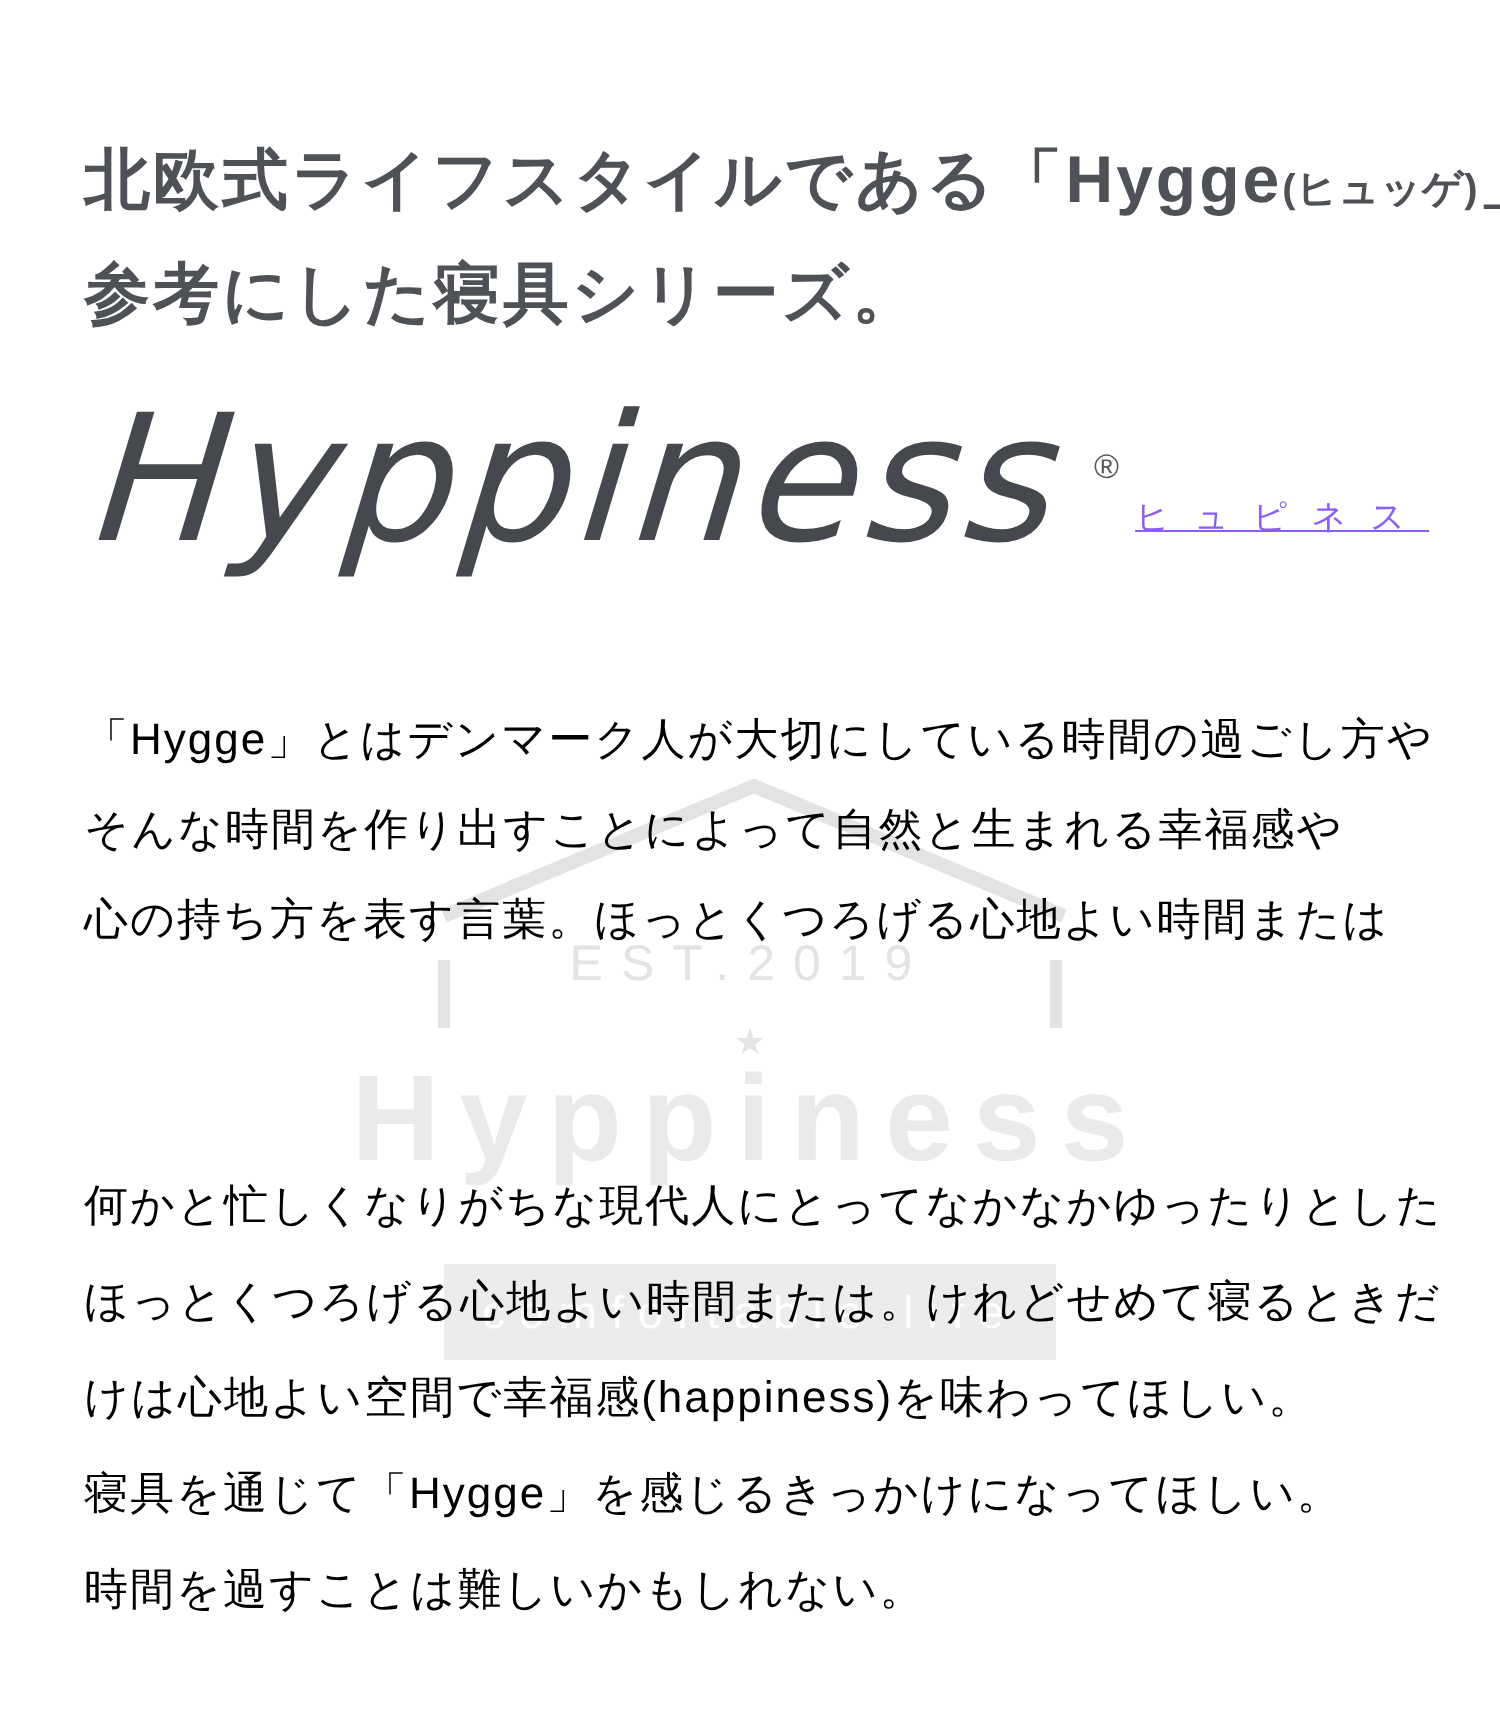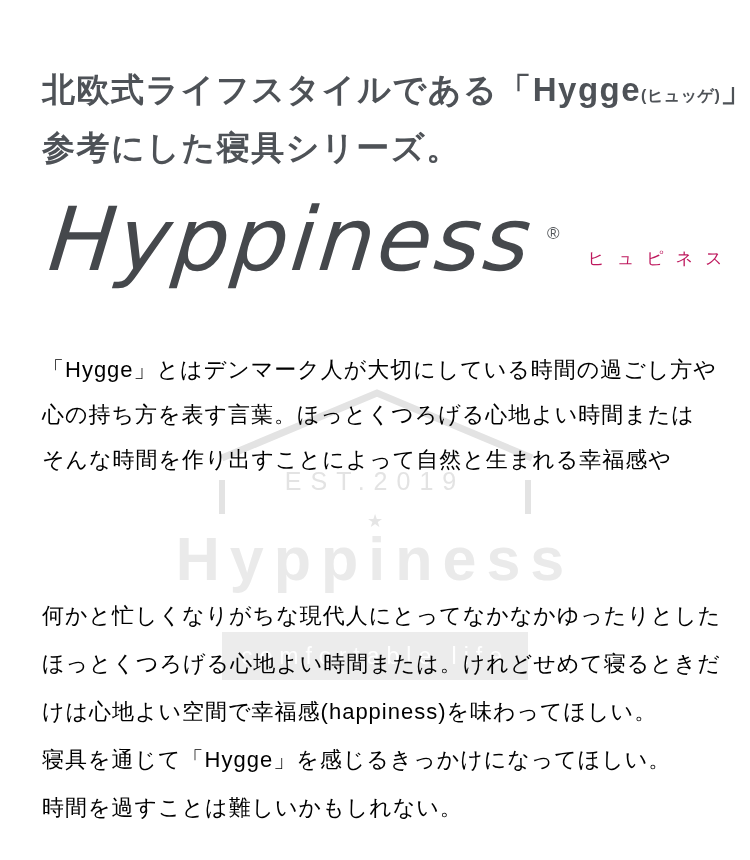--- a/index.html
+++ b/index.html
@@ -24,21 +24,21 @@
     top: 64px;
     z-index: 2;
     color: #4e5257;
     font-size: 33px;
     font-weight: 700;
     line-height: 52px;
     letter-spacing: 1.5px;
     white-space: nowrap;
   }
   .intro-heading .small-kana {
-    font-size: 16px;
+    font-size: 20px;
     font-weight: 700;
     letter-spacing: 0.5px;
   }
 
   
   .brand-logo {
     position: absolute;
     left: 50px;
     top: 196px;
     z-index: 2;
@@ -65,22 +65,23 @@
     margin-left: 14px;
     color: #55585c;
   }
   .brand-logo .kana {
     display: inline-block;
     font-size: 17px;
     font-weight: 400;
     letter-spacing: 12px;
     position: relative;
     top: -6px;
-    margin-left: 28px;
-    color: #be185d;
+    margin-left: 8px;
+    color: #8b5cf6;
+    text-decoration: underline;
   }
 
   
   .house-watermark {
     position: absolute;
     left: 140px;
     top: 380px;
     z-index: 1;
     pointer-events: none;
   }
@@ -115,21 +116,21 @@
     position: absolute;
     left: 42px;
     z-index: 2;
     color: #000000;
     font-size: 22px;
     font-weight: 400;
     letter-spacing: 1px;
     white-space: nowrap;
   }
   .para-1 { top: 347px; line-height: 45px; }
-  .para-2 { top: 592px; line-height: 48px; }
+  .para-2 { top: 579px; line-height: 48px; }
   .body-para .text-line { display: block; }
 </style>
 </head>
 <body>
 
 <div class="page">
 
   <div class="intro-heading">
     <div class="heading-line"><span>北欧式ライフスタイルである「Hygge</span><span class="small-kana">(ヒュッゲ)</span><span>」を</span></div>
     <div class="heading-line">参考にした寝具シリーズ。</div>
@@ -145,22 +146,22 @@
     <line x1="388" y1="100" x2="388" y2="134" stroke="#e3e3e3" stroke-width="6"></line>
     <text class="wm-est" x="235" y="110" text-anchor="middle">EST.2019</text>
     <text class="wm-star" x="235" y="147" text-anchor="middle">★</text>
     <text class="wm-big" x="235" y="200" text-anchor="middle">Hyppiness</text>
     <rect x="82" y="252" width="306" height="48" fill="#ececec"></rect>
     <text class="wm-tagline" x="235" y="284" text-anchor="middle">comfortable life</text>
   </svg>
 
   <div class="body-para para-1">
     <span class="text-line">「Hygge」とはデンマーク人が大切にしている時間の過ごし方や</span>
+    <span class="text-line">そんな時間を作り出すことによって自然と生まれる幸福感や</span>
     <span class="text-line">心の持ち方を表す言葉。ほっとくつろげる心地よい時間または</span>
-    <span class="text-line">そんな時間を作り出すことによって自然と生まれる幸福感や</span>
   </div>
 
   <div class="body-para para-2">
     <span class="text-line">何かと忙しくなりがちな現代人にとってなかなかゆったりとした</span>
     <span class="text-line">ほっとくつろげる心地よい時間または。けれどせめて寝るときだ</span>
     <span class="text-line">けは心地よい空間で幸福感(happiness)を味わってほしい。</span>
     <span class="text-line">寝具を通じて「Hygge」を感じるきっかけになってほしい。</span>
     <span class="text-line">時間を過すことは難しいかもしれない。</span>
   </div>
 

